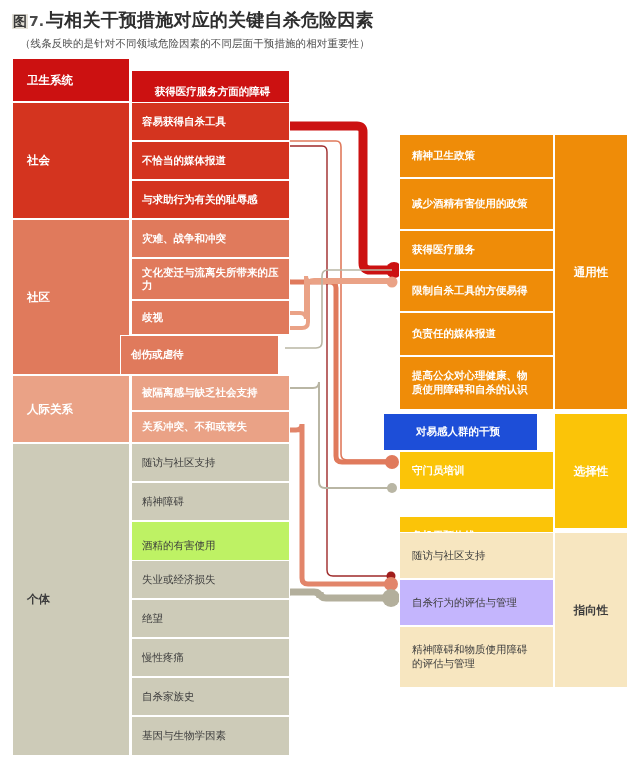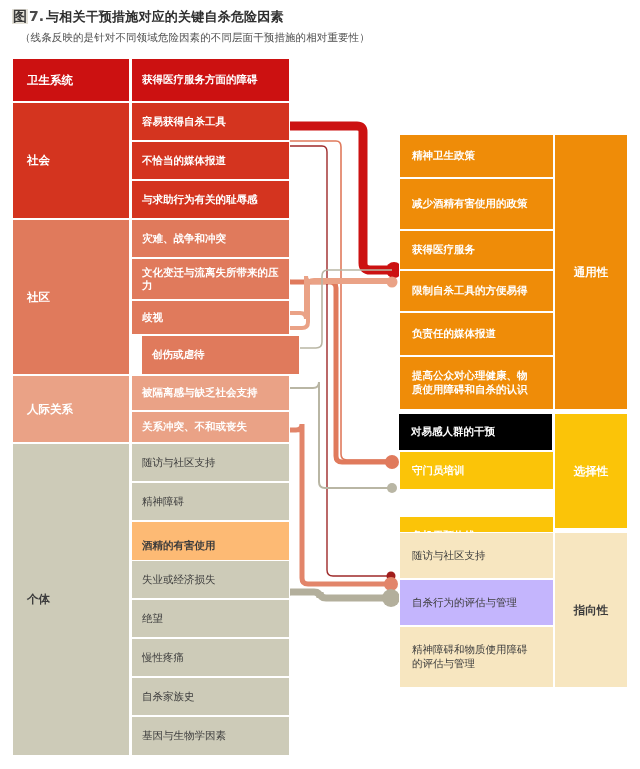--- a/index.html
+++ b/index.html
@@ -13,21 +13,21 @@
   #frame{position:absolute;inset:0;background:#fff;}
 
   
   #header{position:absolute;left:12px;top:8px;right:12px;}
   #title-line{display:flex;align-items:baseline;white-space:nowrap;}
   #fig-badge{
     font-size:14px;font-weight:bold;color:#3a3a3a;
     background:#e4e1d8;padding:0 1px;margin-right:1px;line-height:1.1;
   }
   #fig-num{font-size:14px;font-weight:bold;color:#4a4a4a;margin-right:2px;}
-  #title-text{font-size:13px;font-weight:bold;color:#2e2e2e;letter-spacing:.2px;}
+  #title-text{font-size:18px;font-weight:bold;color:#2e2e2e;letter-spacing:.2px;}
   #subtitle{font-size:10.5px;color:#4d4d4d;margin-top:5px;margin-left:8px;letter-spacing:.1px;}
 
   
   #diagram{position:absolute;left:0;top:58px;width:640px;height:705px;}
 
   .domain-cell,.risk-cell,.inter-cell,.level-cell{
     position:absolute;box-sizing:border-box;
     display:flex;align-items:center;
     border:1.5px solid #ffffff;
     overflow:hidden;
@@ -108,57 +108,57 @@
     <div class="domain-cell" style="left:12px;top:161px;width:118px;height:156px;background:#e07a5c;color:#fff;">
       <span>社区</span>
     </div>
     <div class="domain-cell" style="left:12px;top:317px;width:118px;height:68px;background:#eaa286;color:#fff;">
       <span>人际关系</span>
     </div>
     <div class="domain-cell" style="left:12px;top:385px;width:118px;height:313px;background:#cdcbb8;color:#3c3c3c;">
       <span>个体</span>
     </div>
 
-    <div class="risk-cell" style="left:131px;top:0px;width:159px;height:44px;background:#cc1111;color:#fff;">
+    <div class="risk-cell" style="left:131px;top:12px;width:159px;height:44px;background:#cc1111;color:#fff;justify-content:center;">
       <span>获得医疗服务方面的障碍</span>
     </div>
     <div class="risk-cell" style="left:131px;top:44px;width:159px;height:39px;background:#d4341f;color:#fff;">
       <span>容易获得自杀工具</span>
     </div>
     <div class="risk-cell" style="left:131px;top:83px;width:159px;height:39px;background:#d4341f;color:#fff;">
       <span>不恰当的媒体报道</span>
     </div>
     <div class="risk-cell" style="left:131px;top:122px;width:159px;height:39px;background:#d4341f;color:#fff;">
       <span>与求助行为有关的耻辱感</span>
     </div>
     <div class="risk-cell" style="left:131px;top:161px;width:159px;height:39px;background:#e07a5c;color:#fff;">
       <span>灾难、战争和冲突</span>
     </div>
     <div class="risk-cell" style="left:131px;top:200px;width:159px;height:42px;background:#e07a5c;color:#fff;">
       <span>文化变迁与流离失所带来的压力</span>
     </div>
     <div class="risk-cell" style="left:131px;top:242px;width:159px;height:35px;background:#e07a5c;color:#fff;">
       <span>歧视</span>
     </div>
-    <div class="risk-cell" style="left:141px;top:277px;width:159px;height:40px;background:#e07a5c;color:#fff;text-align:right;">
+    <div class="risk-cell" style="left:120px;top:277px;width:159px;height:40px;background:#e07a5c;color:#fff;text-align:right;">
       <span>创伤或虐待</span>
     </div>
     <div class="risk-cell" style="left:131px;top:317px;width:159px;height:36px;background:#eaa286;color:#fff;">
       <span>被隔离感与缺乏社会支持</span>
     </div>
     <div class="risk-cell" style="left:131px;top:353px;width:159px;height:32px;background:#eaa286;color:#fff;">
       <span>关系冲突、不和或丧失</span>
     </div>
     <div class="risk-cell" style="left:131px;top:385px;width:159px;height:39px;background:#cdcbb8;color:#3c3c3c;font-weight:normal;">
       <span>随访与社区支持</span>
     </div>
     <div class="risk-cell" style="left:131px;top:424px;width:159px;height:39px;background:#cdcbb8;color:#3c3c3c;font-weight:normal;">
       <span>精神障碍</span>
     </div>
-    <div class="risk-cell" style="left:131px;top:463px;width:159px;height:49px;background:#fdba74;color:#3c3c3c;font-weight:bold;">
+    <div class="risk-cell" style="left:131px;top:463px;width:159px;height:49px;background:#bef264;color:#3c3c3c;font-weight:normal;">
       <span>酒精的有害使用</span>
     </div>
     <div class="risk-cell" style="left:131px;top:502px;width:159px;height:39px;background:#cdcbb8;color:#3c3c3c;font-weight:normal;">
       <span>失业或经济损失</span>
     </div>
     <div class="risk-cell" style="left:131px;top:541px;width:159px;height:39px;background:#cdcbb8;color:#3c3c3c;font-weight:normal;">
       <span>绝望</span>
     </div>
     <div class="risk-cell" style="left:131px;top:580px;width:159px;height:39px;background:#cdcbb8;color:#3c3c3c;font-weight:normal;">
       <span>慢性疼痛</span>
@@ -181,21 +181,21 @@
     </div>
     <div class="inter-cell" style="left:399px;top:212px;width:155px;height:42px;background:#ef8c08;color:#fff;">
       <span>限制自杀工具的方便易得</span>
     </div>
     <div class="inter-cell" style="left:399px;top:254px;width:155px;height:44px;background:#ef8c08;color:#fff;">
       <span>负责任的媒体报道</span>
     </div>
     <div class="inter-cell" style="left:399px;top:298px;width:155px;height:54px;background:#ef8c08;color:#fff;">
       <span>提高公众对心理健康、物质使用障碍和自杀的认识</span>
     </div>
-    <div class="inter-cell" style="left:398px;top:355px;width:155px;height:38px;background:#000000;color:#fff;">
+    <div class="inter-cell" style="left:383px;top:355px;width:155px;height:38px;background:#1d4ed8;color:#fff;justify-content:center;">
       <span>对易感人群的干预</span>
     </div>
     <div class="inter-cell" style="left:399px;top:393px;width:155px;height:39px;background:#fbc408;color:#fff;">
       <span>守门员培训</span>
     </div>
     <div class="inter-cell" style="left:399px;top:432px;width:155px;height:39px;background:#fbc408;color:#fff;margin-top:26px;">
       <span>危机干预热线</span>
     </div>
     <div class="inter-cell" style="left:399px;top:474px;width:155px;height:47px;background:#f7e6c0;color:#3c3c3c;font-weight:normal;">
       <span>随访与社区支持</span>

